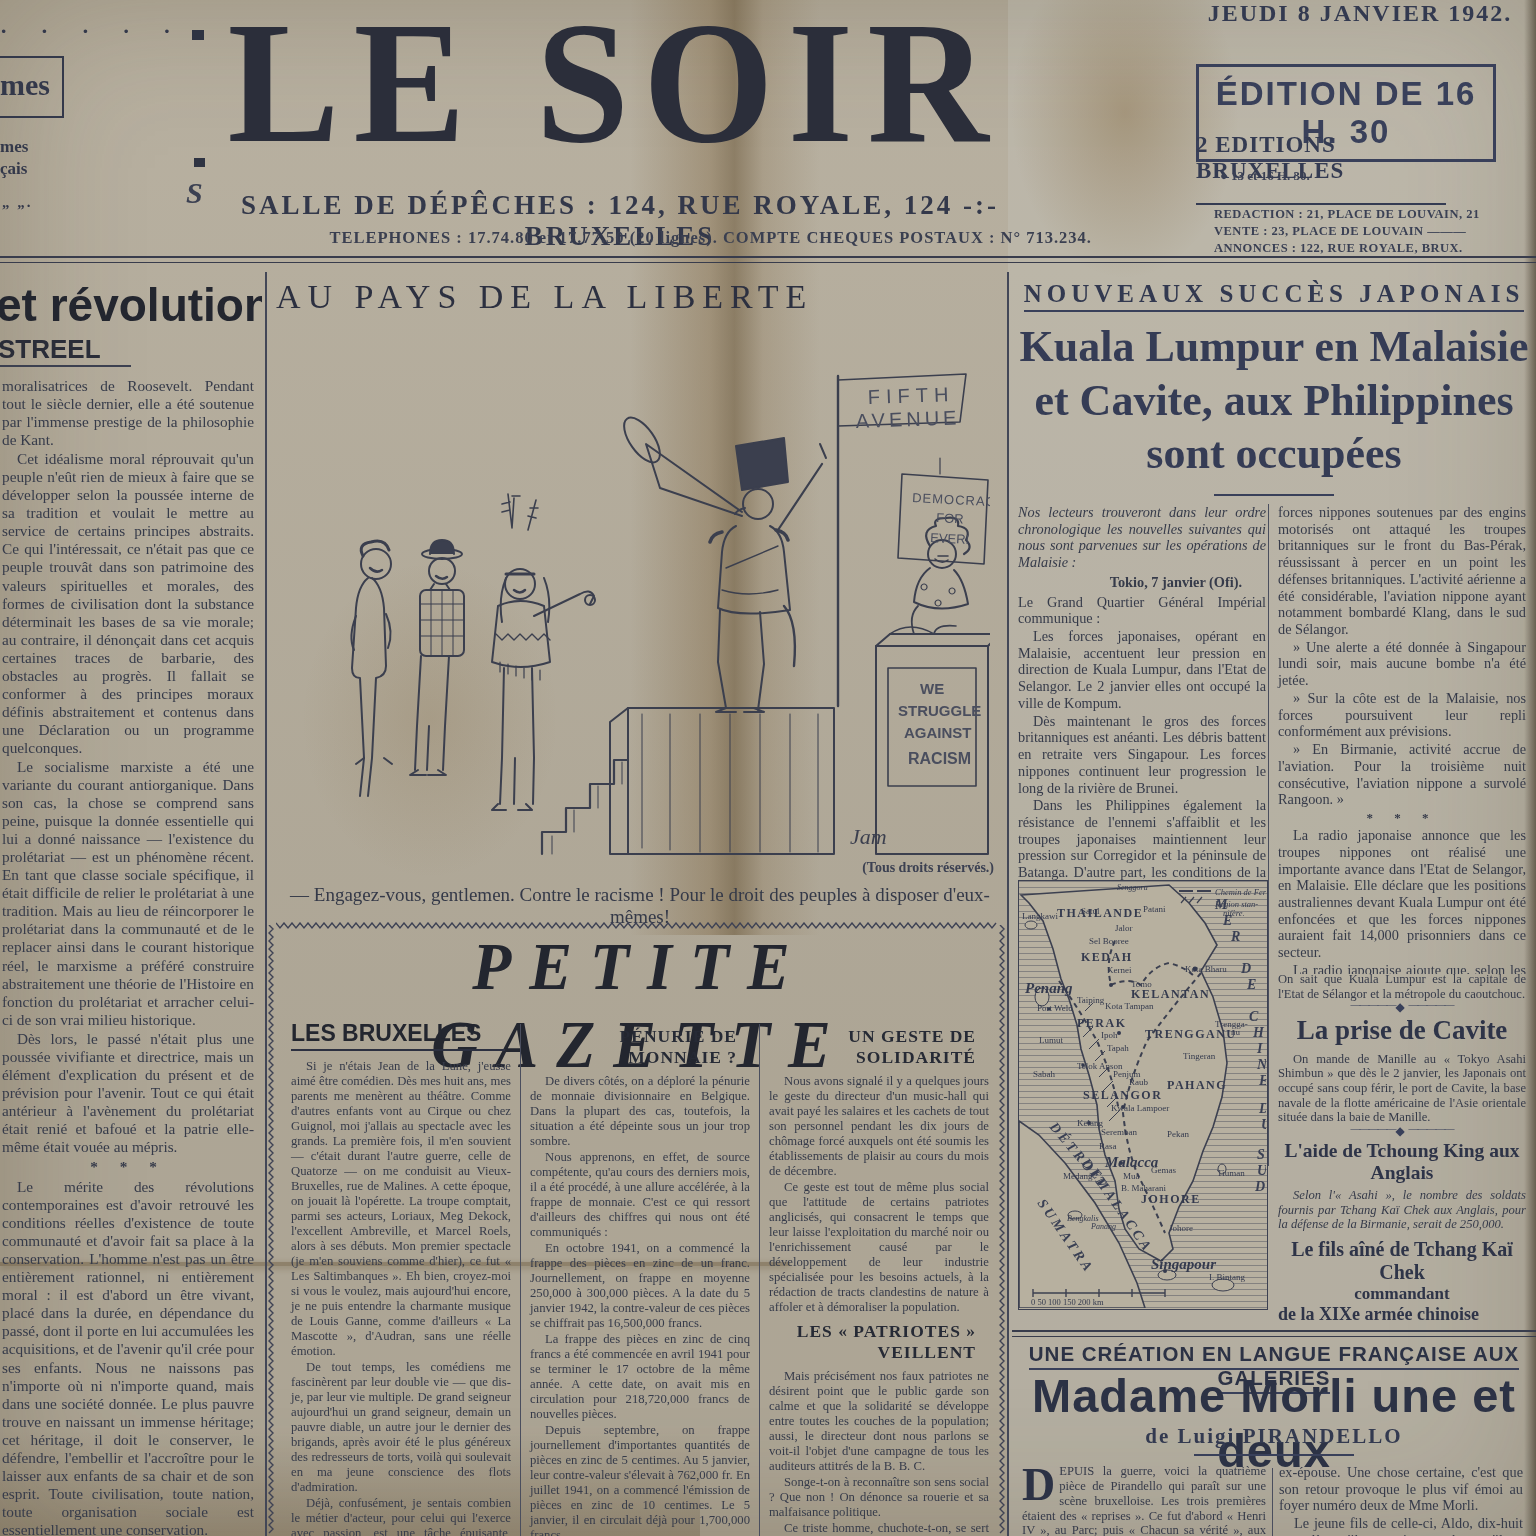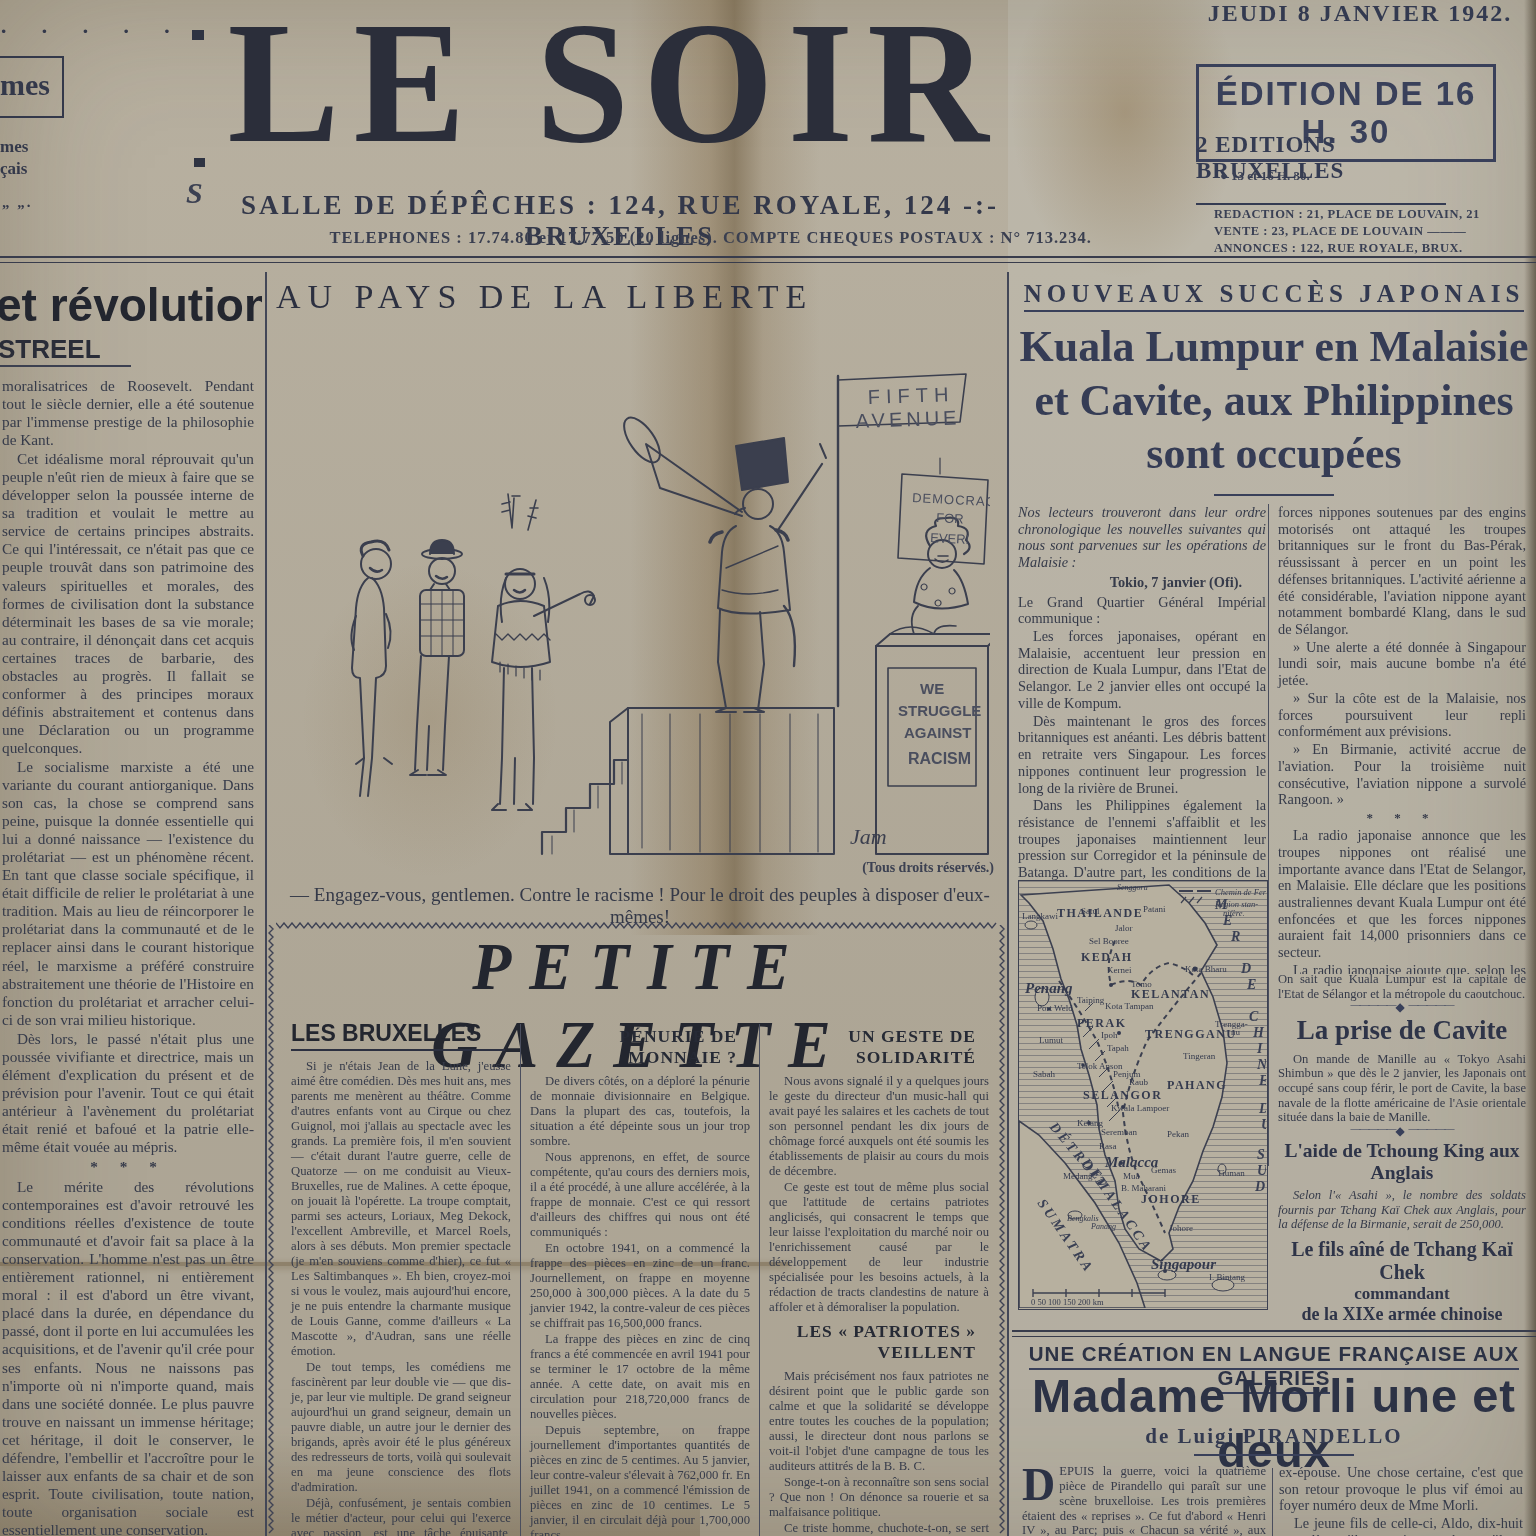--- a/index.html
+++ b/index.html
@@ -94,21 +94,21 @@
   .m-small{font-size:8px;font-style:italic}
   
   #sections{position:absolute;left:262px;top:700px;width:256px;height:360px;overflow:hidden;padding:0 4px}
   #sections .body-text p{font-size:12.6px;line-height:1.16}
   .sec-divider{text-align:center;color:#39405a;font-size:12px;letter-spacing:4px;margin:2px 0;line-height:.8}
   .sec-divider:before,.sec-divider:after{content:"—————";letter-spacing:-1px;position:relative;top:-3px;font-size:10px}
   #cavite-h{text-align:center;font-weight:bold;font-size:27px;color:#2e3448;margin:2px 0 6px}
   #aide-h{text-align:center;font-weight:bold;font-size:19.5px;line-height:1.1;color:#2e3448;margin:4px 0 5px}
   #fils-h1{text-align:center;font-weight:bold;font-size:20px;color:#2e3448;margin-top:6px}
   #fils-h2{text-align:center;font-weight:bold;font-size:17px;color:#2e3448}
-  #fils-h3{text-align:center;font-weight:bold;font-size:18px;color:#2e3448;margin-bottom:4px}
+  #fils-h3{font-weight:bold;font-size:18px;color:#2e3448;margin-bottom:4px}
   
   #gal-rule{position:absolute;left:0;top:1058px;width:524px}
   #gal-overline{position:absolute;left:0;top:1070px;width:100%;text-align:center;font-family:"Liberation Sans",sans-serif;
     font-weight:bold;font-size:20.5px;letter-spacing:1px;color:#2c3245}
   #gal-overline span{border-bottom:2px solid #39405a;padding-bottom:3px}
   #gal-title{position:absolute;left:0;top:1096px;width:100%;text-align:center;font-family:"Liberation Sans",sans-serif;
     font-weight:bold;font-size:47px;color:#2c3245;letter-spacing:1px}
   #gal-byline{position:absolute;left:0;top:1152px;width:100%;text-align:center;font-weight:bold;font-size:21px;letter-spacing:2px;color:#333a50}
   #gal-byrule{position:absolute;left:182px;top:1182px;width:160px;height:2px;background:#39405a}
   #gal-cols{position:absolute;left:4px;top:1192px;width:516px;height:72px;display:flex;overflow:hidden}

